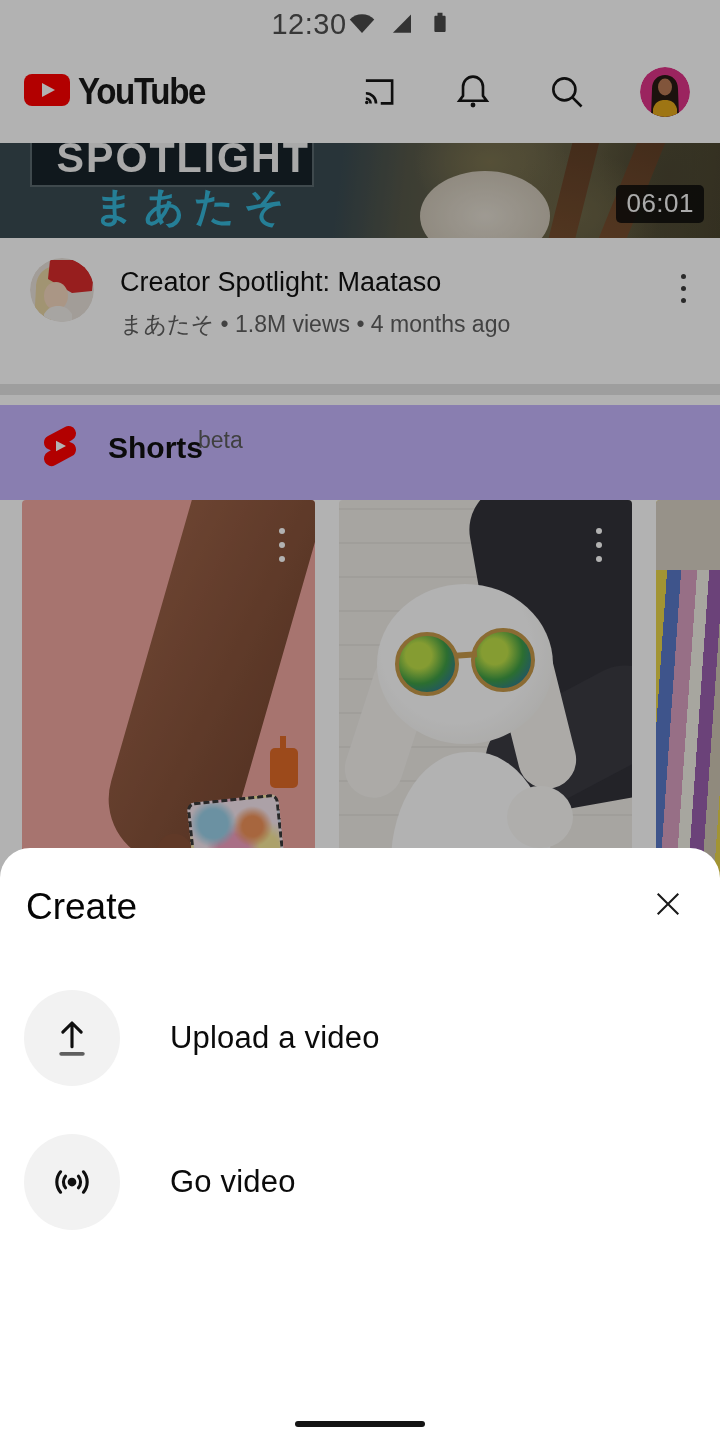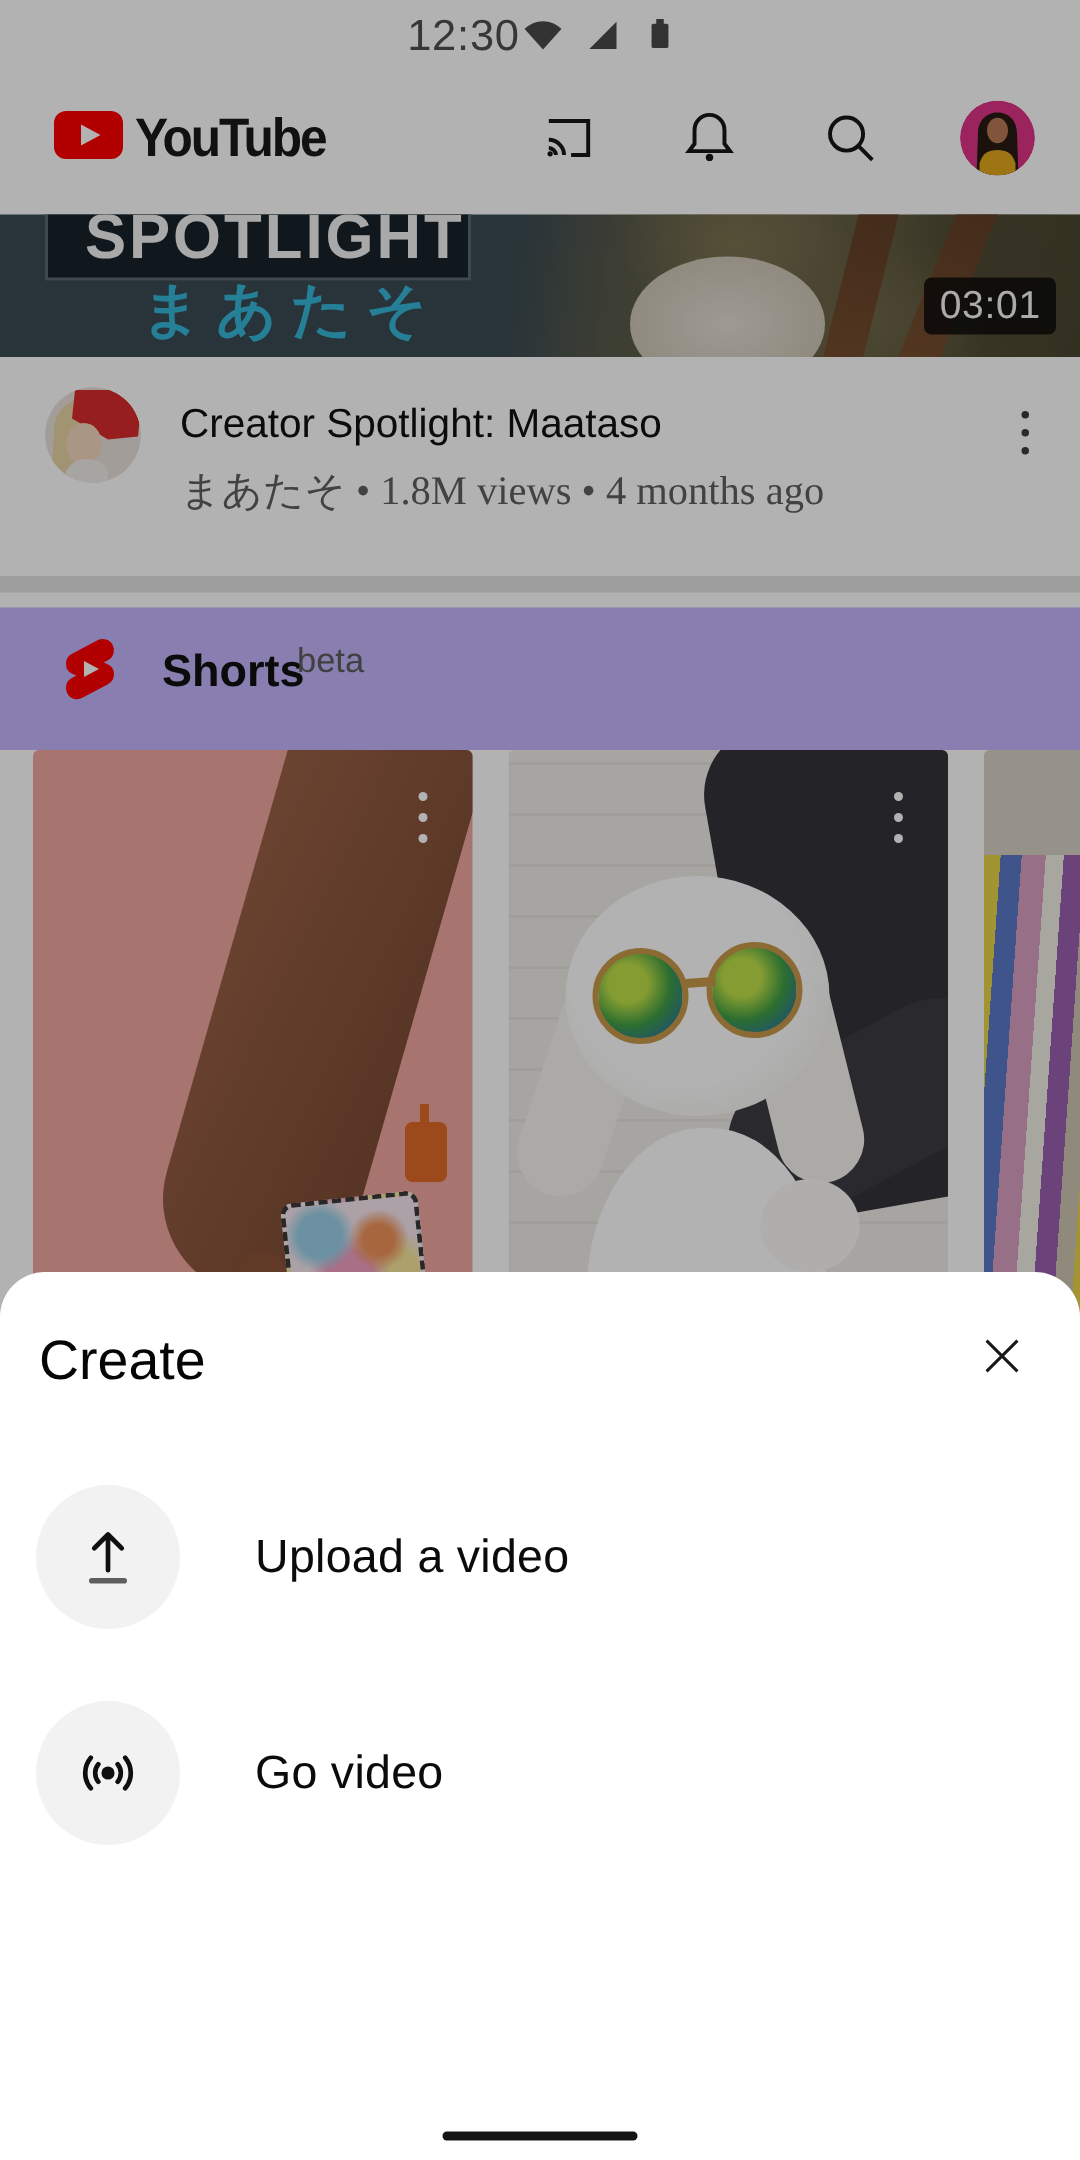--- a/index.html
+++ b/index.html
@@ -8,21 +8,21 @@
   .screen { position:relative; width:720px; height:1440px; background:#fff; overflow:hidden; }
 
   
   .statusbar { position:absolute; top:0; left:0; width:720px; height:48px;
     display:flex; align-items:center; justify-content:center; padding:0 26px 0 32px; }
   .statusbar .time { font-size:29px; color:#4f4f4f; letter-spacing:.5px; }
   .status-icons { display:flex; align-items:center; gap:9px; color:#4a4a4a; }
 
   
   .topbar { position:absolute; top:48px; left:0; width:720px; height:88px;
-    display:flex; align-items:center; justify-content:space-between; padding:0 30px 0 36px; }
+    display:flex; align-items:center; justify-content:space-between; padding:0 30px 0 24px; }
   .brand { display:flex; align-items:center; gap:8px; }
   .brand-word { font-size:36px; font-weight:700; color:#191919; letter-spacing:-1.5px;
     transform:scaleX(.92); transform-origin:left center; }
   .top-actions { display:flex; align-items:center; gap:52px; color:#111; }
   .icon-btn { display:flex; align-items:center; justify-content:center; background:none; border:none; color:#161616; }
   .avatar { width:50px; height:50px; border-radius:50%; overflow:hidden; display:block; }
 
   
   .video-thumb { position:absolute; top:143px; left:0; width:720px; height:95px; overflow:hidden;
     background:
@@ -41,21 +41,21 @@
     display:flex; align-items:center; justify-content:flex-end; }
   .spotlight-text { color:#f2f2f2; font-weight:700; font-size:42px; letter-spacing:2px; transform:scaleX(.98); }
   .thumb-sub { position:absolute; left:94px; top:36px; color:#35b6d9; font-weight:700;
     font-size:40px; letter-spacing:9px; }
   .duration-badge { position:absolute; right:16px; bottom:15px; background:rgba(10,10,10,.82);
     color:#f5f5f5; font-size:26px; padding:3px 10px 4px; border-radius:5px; letter-spacing:.5px; }
 
   .video-info { position:absolute; top:238px; left:0; width:720px; height:146px; background:#fff; }
   .channel-avatar { position:absolute; left:30px; top:20px; width:64px; height:64px; border-radius:50%; overflow:hidden; }
   .video-title { position:absolute; left:120px; top:29px; font-size:27px; font-weight:500; color:#101010; }
-  .video-meta { position:absolute; left:120px; top:71px; font-size:27px; color:#5f5f5f;font-family:Liberation Serif, serif; }
+  .video-meta { position:absolute; left:120px; top:71px; font-size:23px; color:#5f5f5f; }
   .kebab { position:absolute; right:20px; top:28px; width:34px; height:44px; display:flex; flex-direction:column;
     align-items:center; justify-content:center; gap:7px; background:none; border:none; }
   .kebab i { width:5px; height:5px; border-radius:50%; background:#3d3d3d; display:block; }
 
   .divider { position:absolute; top:384px; left:0; width:720px; height:11px; background:#e2e2e2; }
 
   
   .shorts-header { position:absolute; top:405px; left:0; width:720px; height:105px; background:#c4b5fd; }
   .shorts-logo { position:absolute; left:36px; top:17px; }
   .shorts-title { position:absolute; left:108px; top:26px; font-size:30px; font-weight:700; color:#111; }
@@ -216,21 +216,21 @@
 
   <div>
     <div class="video-thumb">
       <div class="shirt"></div>
       <div class="hair-strand h1"></div>
       <div class="hair-strand h2"></div>
       <div class="spotlight-box">
         <span class="spotlight-text">SPOTLIGHT</span>
       </div>
       <div class="thumb-sub">まあたそ</div>
-      <span class="duration-badge">03:01</span>
+      <span class="duration-badge">06:01</span>
     </div>
     <div class="video-info">
       <span class="channel-avatar">
         <svg width="64" height="64" viewBox="0 0 64 64">
           <clipPath id="chclip">
               <circle cx="32" cy="32" r="32"></circle>
             </clipPath>
           <g clip-path="url(#chclip)">
             <rect width="64" height="64" fill="#e9e1da"></rect>
             <path d="M6 30C6 14 18 6 32 8c6 1 10 4 12 8L20 64H4z" fill="#e7d4a4"></path>

